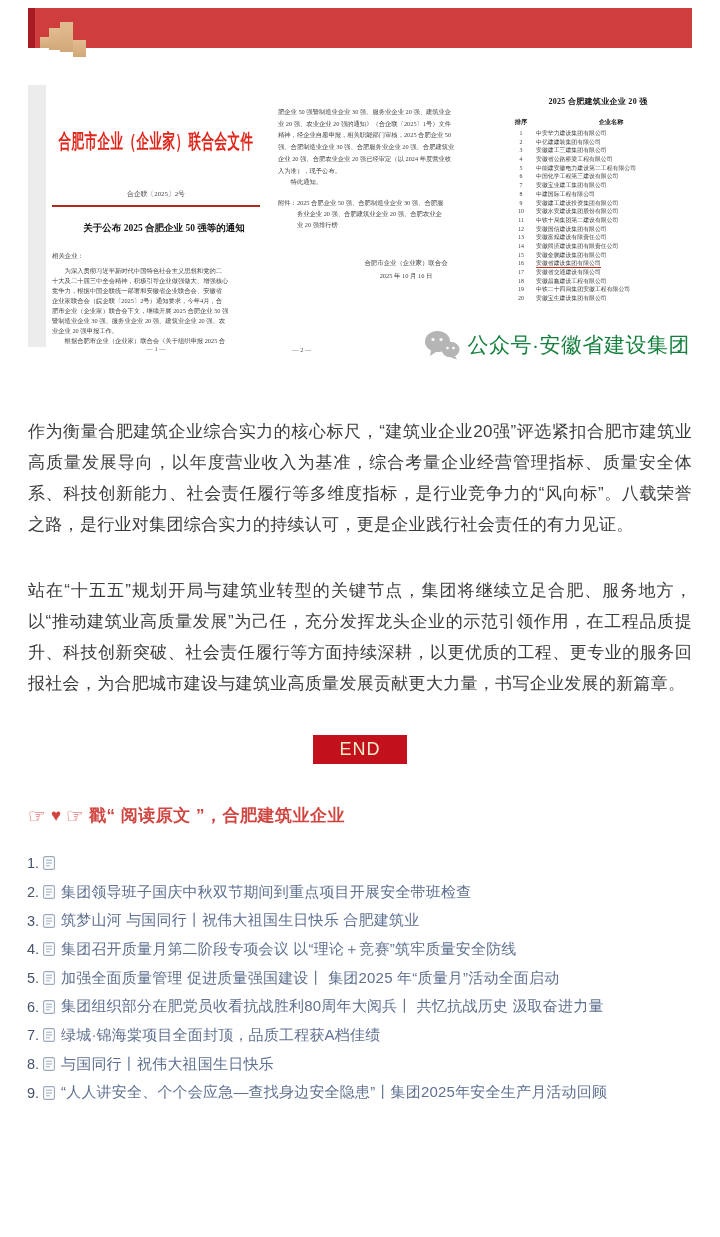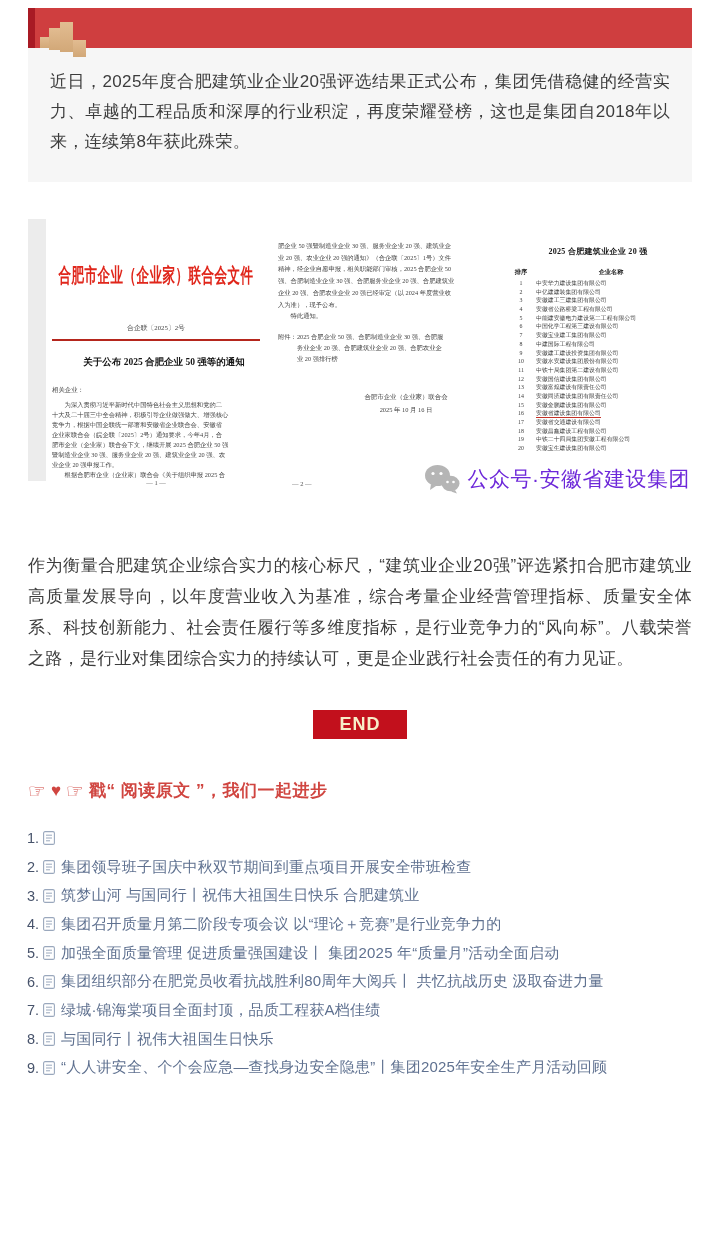--- a/index.html
+++ b/index.html
@@ -45,44 +45,44 @@
 
   .p2page{left:250px;top:30px;width:198px;height:255px;}
   .doc2-body{margin-top:8px;}
   .doc2-body .doc-line{line-height:11.7px;}
   .doc2-att{margin-top:9px;}
   .doc2-att .doc-line{line-height:11px;}
   .doc2-sign{margin-top:26px;padding-left:58px;text-align:center;}
   .doc2-sign div{font-size:6.4px;line-height:13px;color:#3f3f3f;}
   .p2page .doc-pageno{left:14px;}
 
-  .p3{left:480px;top:44px;width:180px;height:400px;}
+  .p3{left:480px;top:28px;width:180px;height:400px;}
   .doc3-title{position:absolute;top:0;left:0;right:0;text-align:center;font-weight:700;
     font-size:8px;color:#161616;letter-spacing:.3px;}
   .doc3-head{position:absolute;top:22px;left:0;right:0;display:flex;font-weight:700;font-size:6.2px;color:#222;}
   .th-rank{width:26px;text-align:center;}
   .th-name{flex:1;text-align:center;}
   .doc3-rows{position:absolute;top:33px;left:0;right:0;}
   .t-row{display:flex;height:8.7px;line-height:8.7px;font-size:5.9px;color:#3d3d3d;}
   .t-n{width:26px;text-align:center;}
   .t-name{margin-left:2px;white-space:nowrap;}
   .t-row.hl .t-name{border-bottom:1.2px solid #c43126;}
 
   .watermark{position:absolute;right:2px;top:262px;display:flex;align-items:center;gap:8px;}
-  .wm-text{font-size:21px;color:#6d28d9;letter-spacing:.5px;
+  .wm-text{font-size:21px;color:#15803d;letter-spacing:.5px;
     font-family:"Liberation Sans","DejaVu Sans",sans-serif;}
 
   
   .para{margin:26px 28px 0;font-size:17px;line-height:31px;color:#3c3c3c;
     text-align:justify;letter-spacing:.3px;}
   .para.second{margin-top:35px;}
 
   
   .end-wrap{margin-top:36px;text-align:center;}
-  .end-badge{display:inline-block;background:#c2101c;color:#f7edc9;font-weight:700;
+  .end-badge{display:inline-block;background:#c2101c;color:#f7edc9;font-weight:400;
     font-size:18px;letter-spacing:1px;padding:4px 26px;}
 
   
   .cta{margin:40px 28px 0;display:flex;align-items:center;color:#d04540;font-weight:700;font-size:17px;}
   .cta .hand{font-size:20px;line-height:20px;margin-right:5px;}
   .cta .heart{font-size:17px;line-height:20px;margin-right:5px;}
   .cta-text{letter-spacing:.5px;}
 
   
   .rel-list{margin:22px 28px 0 22px;}
@@ -99,23 +99,20 @@
   <div class="banner">
     <div class="banner-strip"></div>
     <div class="buildings">
       <div class="b1"></div>
       <div class="b2"></div>
       <div class="b3"></div>
       <div class="b4"></div>
     </div>
   </div>
 
-  <div class="intro-card">
-    <div class="intro-text">近日，2025年度合肥建筑业企业20强评选结果正式公布，集团凭借稳健的经营实力、卓越的工程品质和深厚的行业积淀，再度荣耀登榜，这也是集团自2018年以来，连续第8年获此殊荣。</div>
-  </div>
 
   <div class="doc-figure">
     <div class="scan-edge"></div>
 
     <div class="doc-page p1">
       <div class="doc1-title">合肥市企业（企业家）联合会文件</div>
       <div class="doc1-num doc-blur">合企联〔2025〕2号</div>
       <div class="doc1-rule"></div>
       <div class="doc1-heading doc-blur">关于公布 2025 合肥企业 50 强等的通知</div>
       <div class="doc1-salutation doc-blur">相关企业：</div>
@@ -276,30 +273,31 @@
         <ellipse cx="26.5" cy="19.5" rx="9" ry="7.8" fill="#b5b5b5"></ellipse>
         <path d="M31 26 L33 29.5 L27 27.5 Z" fill="#b5b5b5"></path>
         <circle cx="23.5" cy="18" r="1.3" fill="#ffffff"></circle>
         <circle cx="29.5" cy="18" r="1.3" fill="#ffffff"></circle>
       </svg>
       <span class="wm-text">公众号·安徽省建设集团</span>
     </div>
   </div>
 
   <div class="para">作为衡量合肥建筑企业综合实力的核心标尺，“建筑业企业20强”评选紧扣合肥市建筑业高质量发展导向，以年度营业收入为基准，综合考量企业经营管理指标、质量安全体系、科技创新能力、社会责任履行等多维度指标，是行业竞争力的“风向标”。八载荣誉之路，是行业对集团综合实力的持续认可，更是企业践行社会责任的有力见证。</div>
+  <div class="para second">站在“十五五”规划开局与建筑业转型的关键节点，集团将继续立足合肥、服务地方，以“推动建筑业高质量发展”为己任，充分发挥龙头企业的示范引领作用，在工程品质提升、科技创新突破、社会责任履行等方面持续深耕，以更优质的工程、更专业的服务回报社会，为合肥城市建设与建筑业高质量发展贡献更大力量，书写企业发展的新篇章。</div>
 
   <div class="end-wrap">
     <span class="end-badge">END</span>
   </div>
 
   <div class="cta">
     <span class="hand">☞</span>
     <span class="heart">♥</span>
     <span class="hand">☞</span>
-    <span class="cta-text">戳“ 阅读原文 ”，我们一起进步</span>
+    <span class="cta-text">戳“ 阅读原文 ”，合肥建筑业企业</span>
   </div>
 
   <div class="rel-list">
 
       <div class="rel-item">
         <span class="rel-n">1.</span>
         <span class="rel-icon">
           <svg width="12" height="14" viewBox="0 0 12 14">
             <rect x="0.6" y="0.6" width="10.8" height="12.8" rx="1.5" fill="none" stroke="#9aa8bd" stroke-width="1.1"></rect>
             <line x1="3" y1="4.2" x2="9" y2="4.2" stroke="#9aa8bd" stroke-width="1"></line>
@@ -338,21 +336,21 @@
       <div class="rel-item">
         <span class="rel-n">4.</span>
         <span class="rel-icon">
           <svg width="12" height="14" viewBox="0 0 12 14">
             <rect x="0.6" y="0.6" width="10.8" height="12.8" rx="1.5" fill="none" stroke="#9aa8bd" stroke-width="1.1"></rect>
             <line x1="3" y1="4.2" x2="9" y2="4.2" stroke="#9aa8bd" stroke-width="1"></line>
             <line x1="3" y1="7" x2="9" y2="7" stroke="#9aa8bd" stroke-width="1"></line>
             <line x1="3" y1="9.8" x2="7" y2="9.8" stroke="#9aa8bd" stroke-width="1"></line>
           </svg>
         </span>
-        <span class="rel-text">集团召开质量月第二阶段专项会议 以“理论＋竞赛”是行业竞争力的</span>
+        <span class="rel-text">集团召开质量月第二阶段专项会议 以“理论＋竞赛”筑牢质量安全防线</span>
       </div>
 
       <div class="rel-item">
         <span class="rel-n">5.</span>
         <span class="rel-icon">
           <svg width="12" height="14" viewBox="0 0 12 14">
             <rect x="0.6" y="0.6" width="10.8" height="12.8" rx="1.5" fill="none" stroke="#9aa8bd" stroke-width="1.1"></rect>
             <line x1="3" y1="4.2" x2="9" y2="4.2" stroke="#9aa8bd" stroke-width="1"></line>
             <line x1="3" y1="7" x2="9" y2="7" stroke="#9aa8bd" stroke-width="1"></line>
             <line x1="3" y1="9.8" x2="7" y2="9.8" stroke="#9aa8bd" stroke-width="1"></line>

